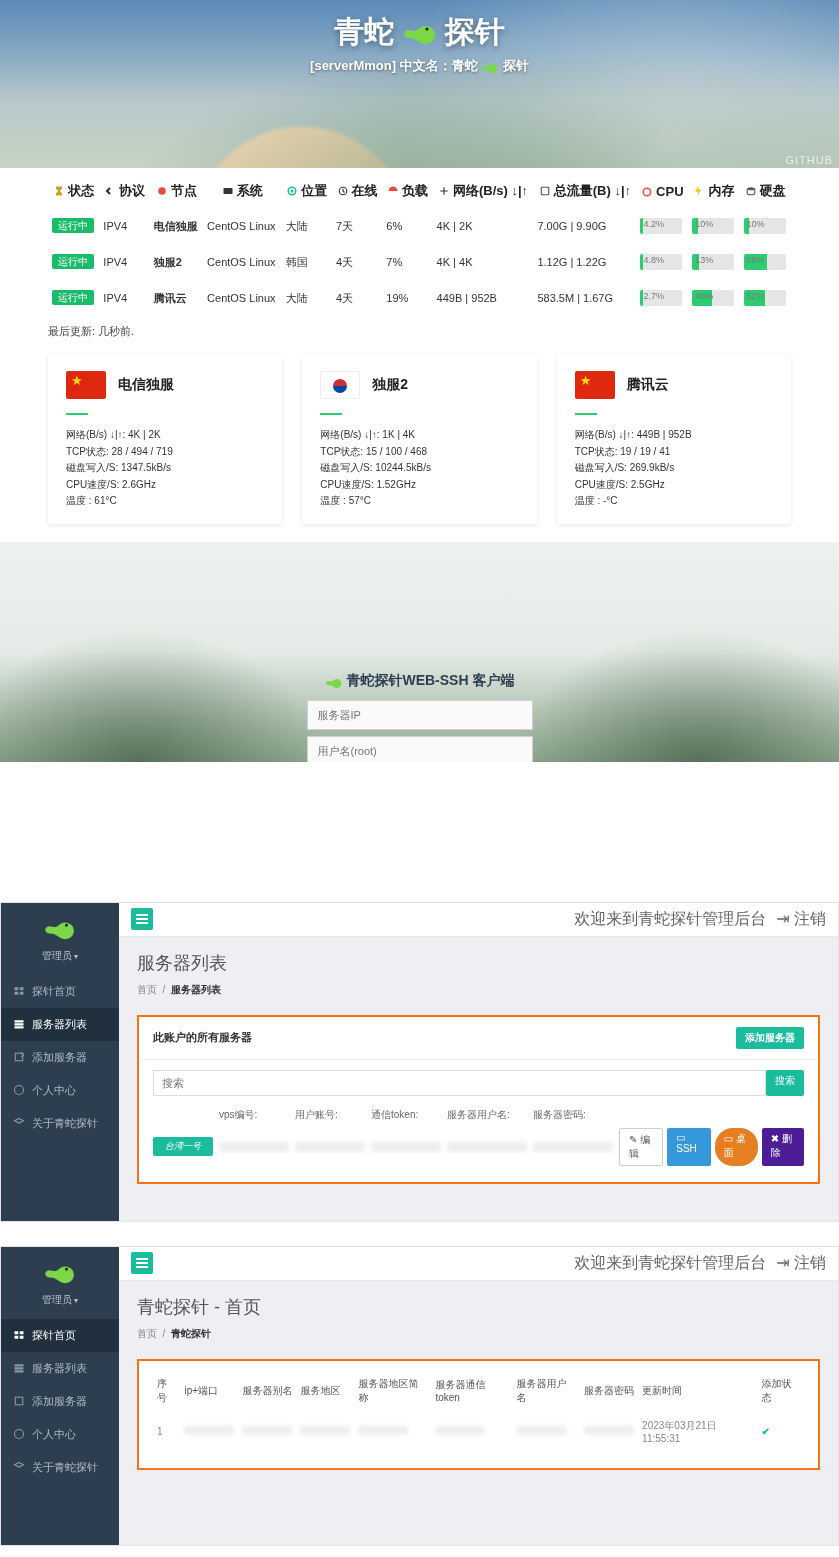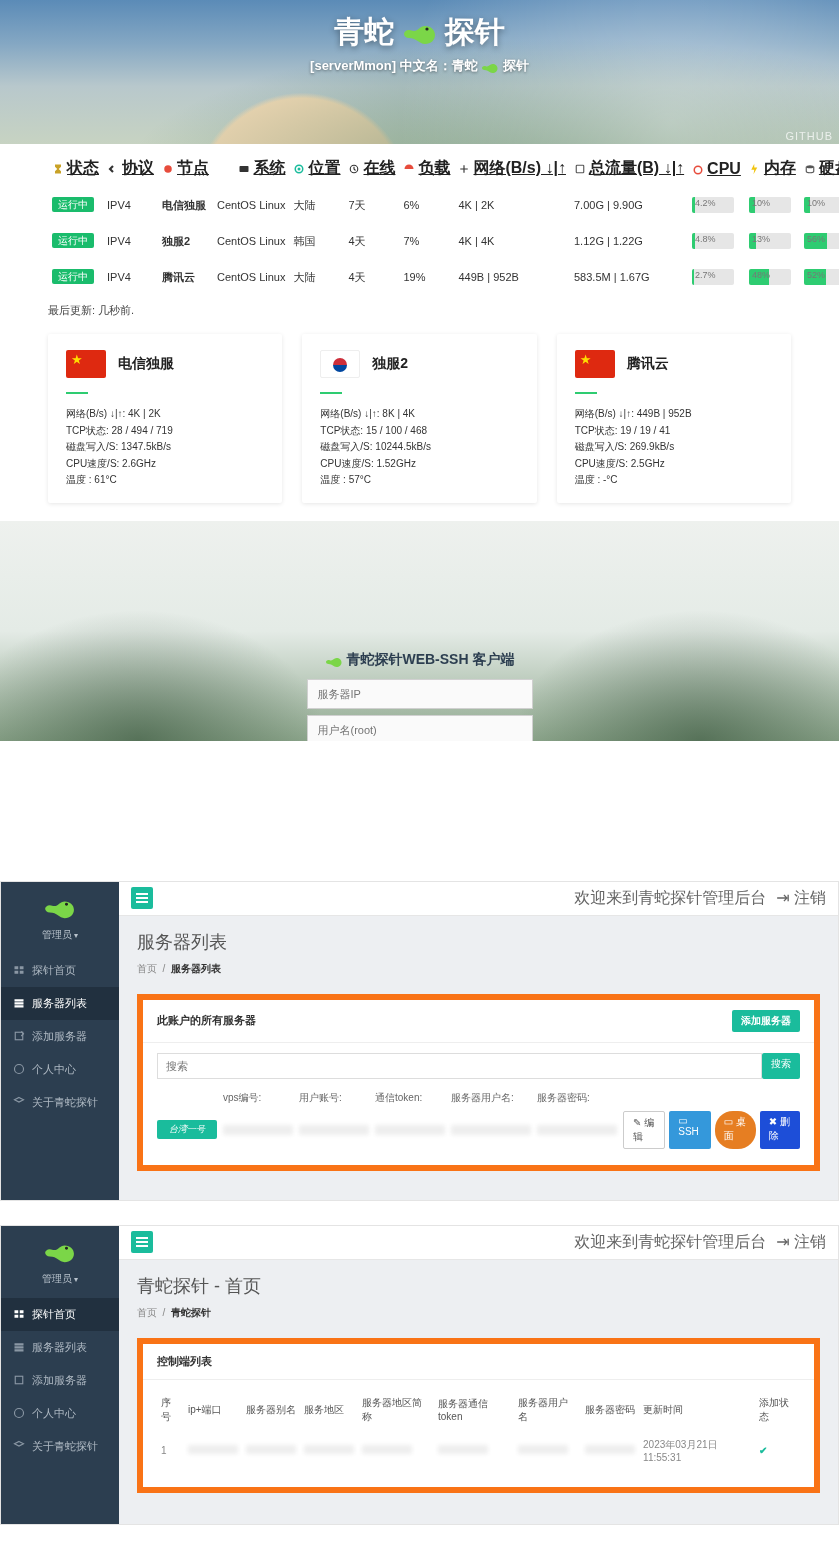--- a/index.html
+++ b/index.html
@@ -1,34 +1,34 @@
 <!DOCTYPE html>
 <html><head>
 <meta charset="utf-8">
 <style>
 * { margin: 0; padding: 0; box-sizing: border-box; }
 body { font-family: -apple-system, "Microsoft YaHei", Arial, sans-serif; font-size: 12px; color: #333; background: #fff; }
 .section { position: relative; }
 
 
 .dash { width: 839px; }
-.hero { height: 144px; position: relative; background: linear-gradient(180deg,#5b8bb7 0%,#84a7c3 30%,#b8c8cc 60%,#c7d3c2 100%); overflow: hidden; }
+.hero { height: 168px; position: relative; background: linear-gradient(180deg,#5b8bb7 0%,#84a7c3 30%,#b8c8cc 60%,#c7d3c2 100%); overflow: hidden; }
 .hero::before { content:""; position:absolute; inset:0; background:
   radial-gradient(circle at 80% 85%, rgba(255,255,255,.35), transparent 40%),
   radial-gradient(ellipse at 68% 120%, rgba(60,110,80,.55), transparent 55%),
   radial-gradient(circle at 36% 140%, #f1d9b5 18%, transparent 19%);
 }
 .hero h1 { position:relative; text-align:center; padding-top:12px; color:#fff; font-size:30px; font-weight:700; text-shadow:0 2px 6px rgba(0,0,0,.4); }
 .hero h2 { position:relative; text-align:center; color:#fff; font-size:13px; margin-top:4px; text-shadow:0 1px 3px rgba(0,0,0,.45); }
 .snake { display:inline-block; vertical-align:-4px; }
 .github { position:absolute; right:6px; bottom:2px; color:rgba(255,255,255,.72); font-size:11px; letter-spacing:1px; }
 
 .grid-wrap { padding: 6px 48px 0; }
 table.srv { width:100%; border-collapse:collapse; font-size:11px; }
-table.srv th { padding:8px 4px; text-align:right; font-weight:700; font-size:16px; color:#222; white-space:nowrap;text-decoration:underline; }
+table.srv th { padding:8px 4px; text-align:center; font-weight:700; font-size:13px; color:#222; white-space:nowrap; }
 table.srv th svg { vertical-align:-2px; margin-right:3px; }
 table.srv td { padding:10px 4px; font-size:11px; color:#333; white-space:nowrap; }
 .badge-run { background:#1abc6c; color:#fff; padding:2px 6px; border-radius:2px; font-size:10px; }
 .bar { position:relative; height:16px; width:42px; background:#e6e6e6; border-radius:2px; overflow:hidden; font-size:9px; color:rgba(255,255,255,.9); }
 .bar > span { position:absolute; left:0; top:0; bottom:0; background:#2ecc71; }
 .bar > em { position:absolute; left:3px; top:1px; font-style:normal; color:#777; z-index:2; mix-blend-mode:normal; }
 .bar.green > span{ background:#2ecc71; }
 .last-update { padding:8px 48px 16px; font-size:11px; color:#444; }
 
 .cards { padding:0 48px 18px; display:flex; gap:20px; }
@@ -66,27 +66,27 @@
 .main { flex:1; }
 .topbar { height:34px; background:#fff; display:flex; align-items:center; justify-content:space-between; padding:0 12px; border-bottom:1px solid #e6e6e6; font-size:16px; color:#666; }
 .burger { width:22px; height:22px; background:#1abc9c; border-radius:2px; display:flex; align-items:center; justify-content:center; }
 .topbar-r { display:flex; align-items:center; gap:10px; }
 
 .crumbs { padding:14px 18px 10px; }
 .crumbs h2 { font-size:18px; font-weight:400; color:#555; margin-bottom:8px; }
 .crumbs .bc { font-size:10px; color:#888; }
 .crumbs .bc strong { font-weight:700; color:#333; }
 
-.panel { margin:8px 18px 0; background:#fff; border:6px solid #f97316; }
+.panel { margin:8px 18px 0; background:#fff; border:2px solid #f97316; }
 .panel-h { padding:10px 14px; border-bottom:1px solid #eee; display:flex; justify-content:space-between; align-items:center; font-size:11px; color:#333; font-weight:700; }
 .btn { display:inline-block; padding:4px 9px; font-size:10px; border-radius:2px; color:#fff; cursor:pointer; }
 .btn-green  { background:#1abc9c; }
 .btn-blue   { background:#3498db; }
 .btn-orange { background:#e67e22;border-radius:18px; }
-.btn-red    { background:#1d4ed8; }
+.btn-red    { background:#4c1d95; }
 .btn-plain  { background:#fff; color:#555; border:1px solid #ccc; }
 
 .panel-b { padding:10px 14px 16px; }
 .searchrow { display:flex; gap:0; margin-bottom:12px; }
 .searchrow input { flex:1; height:26px; border:1px solid #ddd; padding:0 8px; font-size:11px; }
 
 .srv-row { display:grid; grid-template-columns: 60px 70px 70px 70px 80px 80px 1fr; align-items:center; gap:6px; font-size:10px; color:#999; }
 .srv-row .blur { filter: blur(2px); background:#eee; height:10px; border-radius:2px; }
 .srv-row .tag { background:#1abc9c; color:#fff; font-size:9px; padding:3px 6px; border-radius:2px; text-align:center;font-style:italic; }
 .srv-row-head { color:#666; font-size:10px; }
@@ -274,21 +274,21 @@
         <p>磁盘写入/S:  1347.5kB/s</p>
         <p>CPU速度/S:  2.6GHz</p>
         <p>温度 : 61°C</p>
       </div>
       <div class="card">
         <div class="card-head">
           <div class="flag kr"></div>
           <h3>独服2</h3>
         </div>
         <div class="card-sep"></div>
-        <p>网络(B/s) ↓|↑:  8K | 4K</p>
+        <p>网络(B/s) ↓|↑:  1K | 4K</p>
         <p>TCP状态:  15 / 100 / 468</p>
         <p>磁盘写入/S:  10244.5kB/s</p>
         <p>CPU速度/S:  1.52GHz</p>
         <p>温度 : 57°C</p>
       </div>
       <div class="card">
         <div class="card-head">
           <div class="flag cn"></div>
           <h3>腾讯云</h3>
         </div>
@@ -485,23 +485,20 @@
       </div>
     </div>
     <div class="crumbs">
       <h2>青蛇探针 - 首页</h2>
       <div class="bc">
         <span>首页</span> &nbsp;/&nbsp; <strong>青蛇探针</strong>
       </div>
     </div>
 
     <div class="panel">
-      <div class="panel-h">
-        <span>控制端列表</span>
-      </div>
       <div class="panel-b">
         <table class="tbl2">
           <thead>
               <tr>
             <th>序号</th>
             <th>ip+端口</th>
             <th>服务器别名</th>
             <th>服务地区</th>
             <th>服务器地区简称</th>
             <th>服务器通信token</th>

